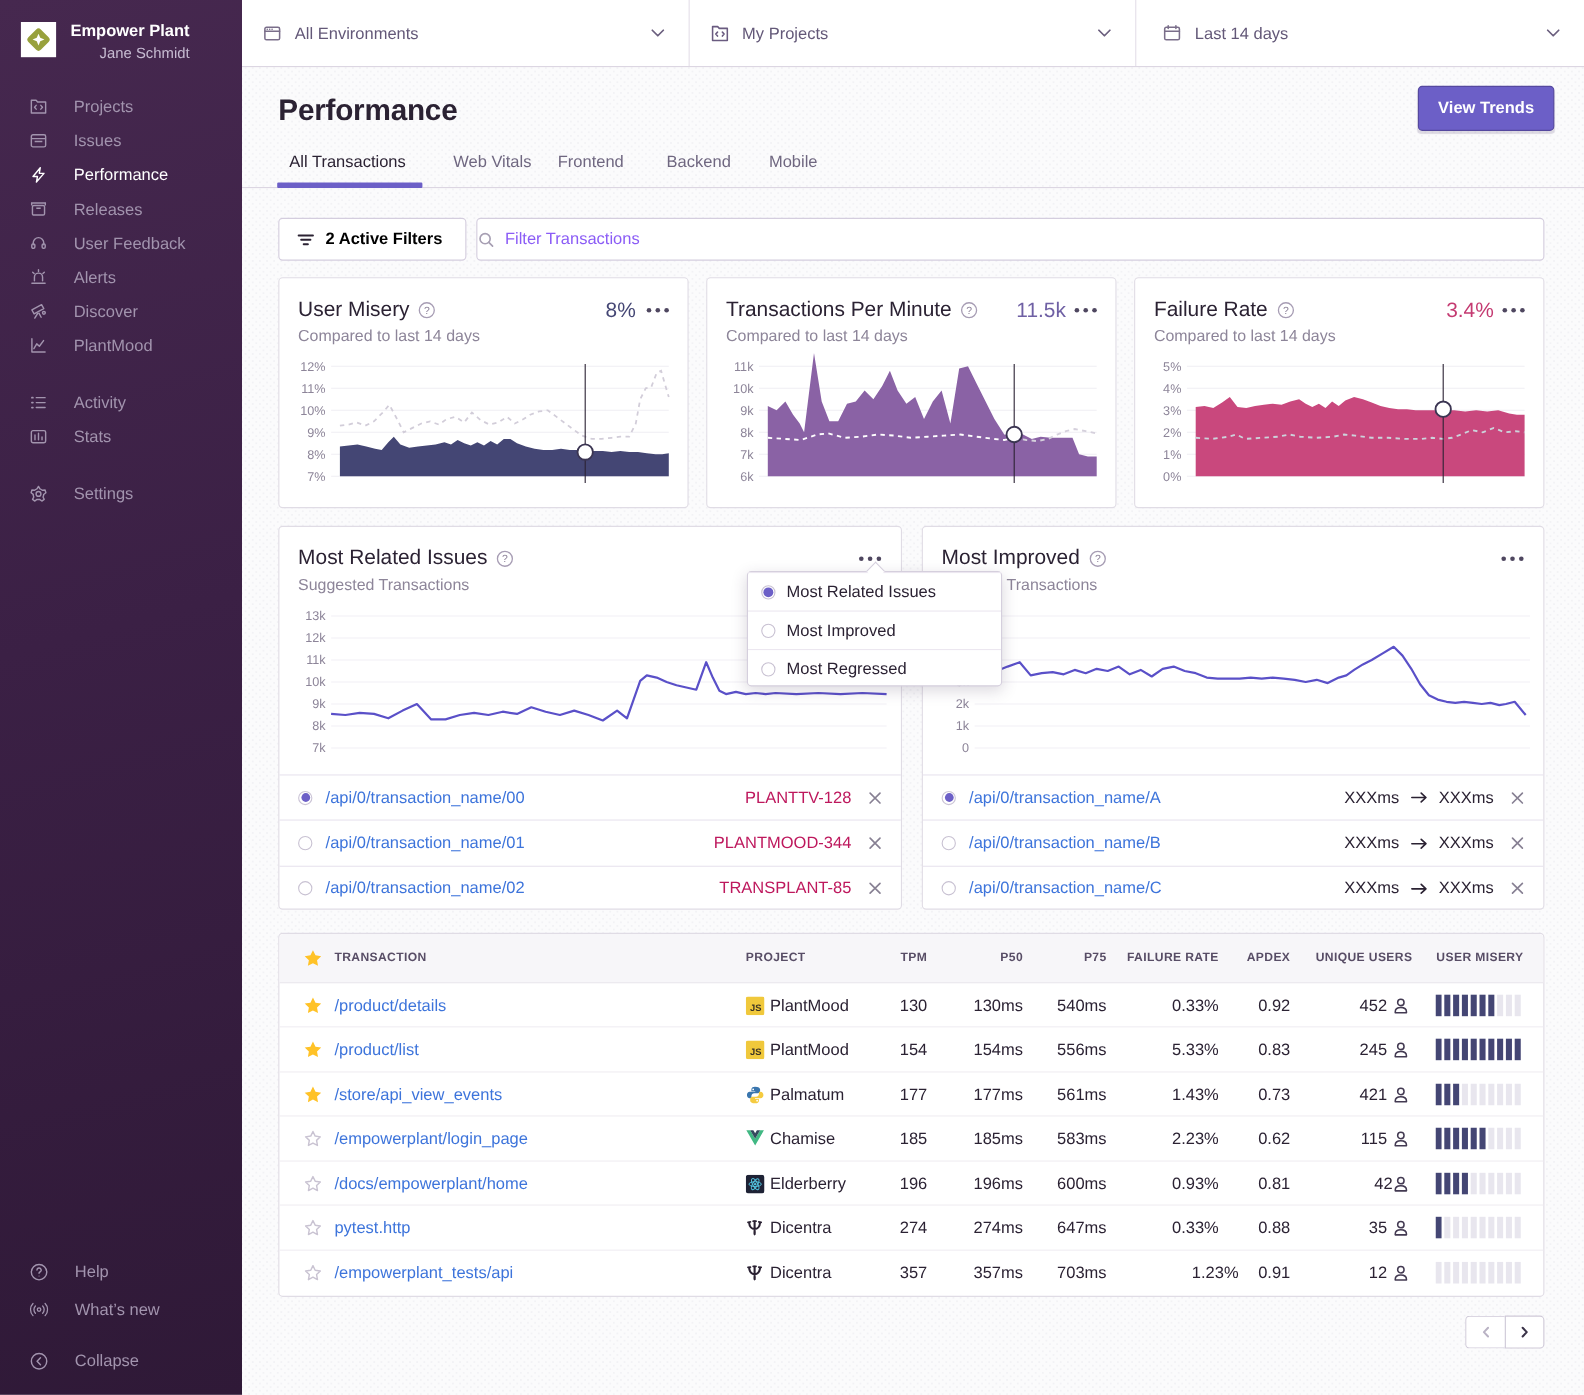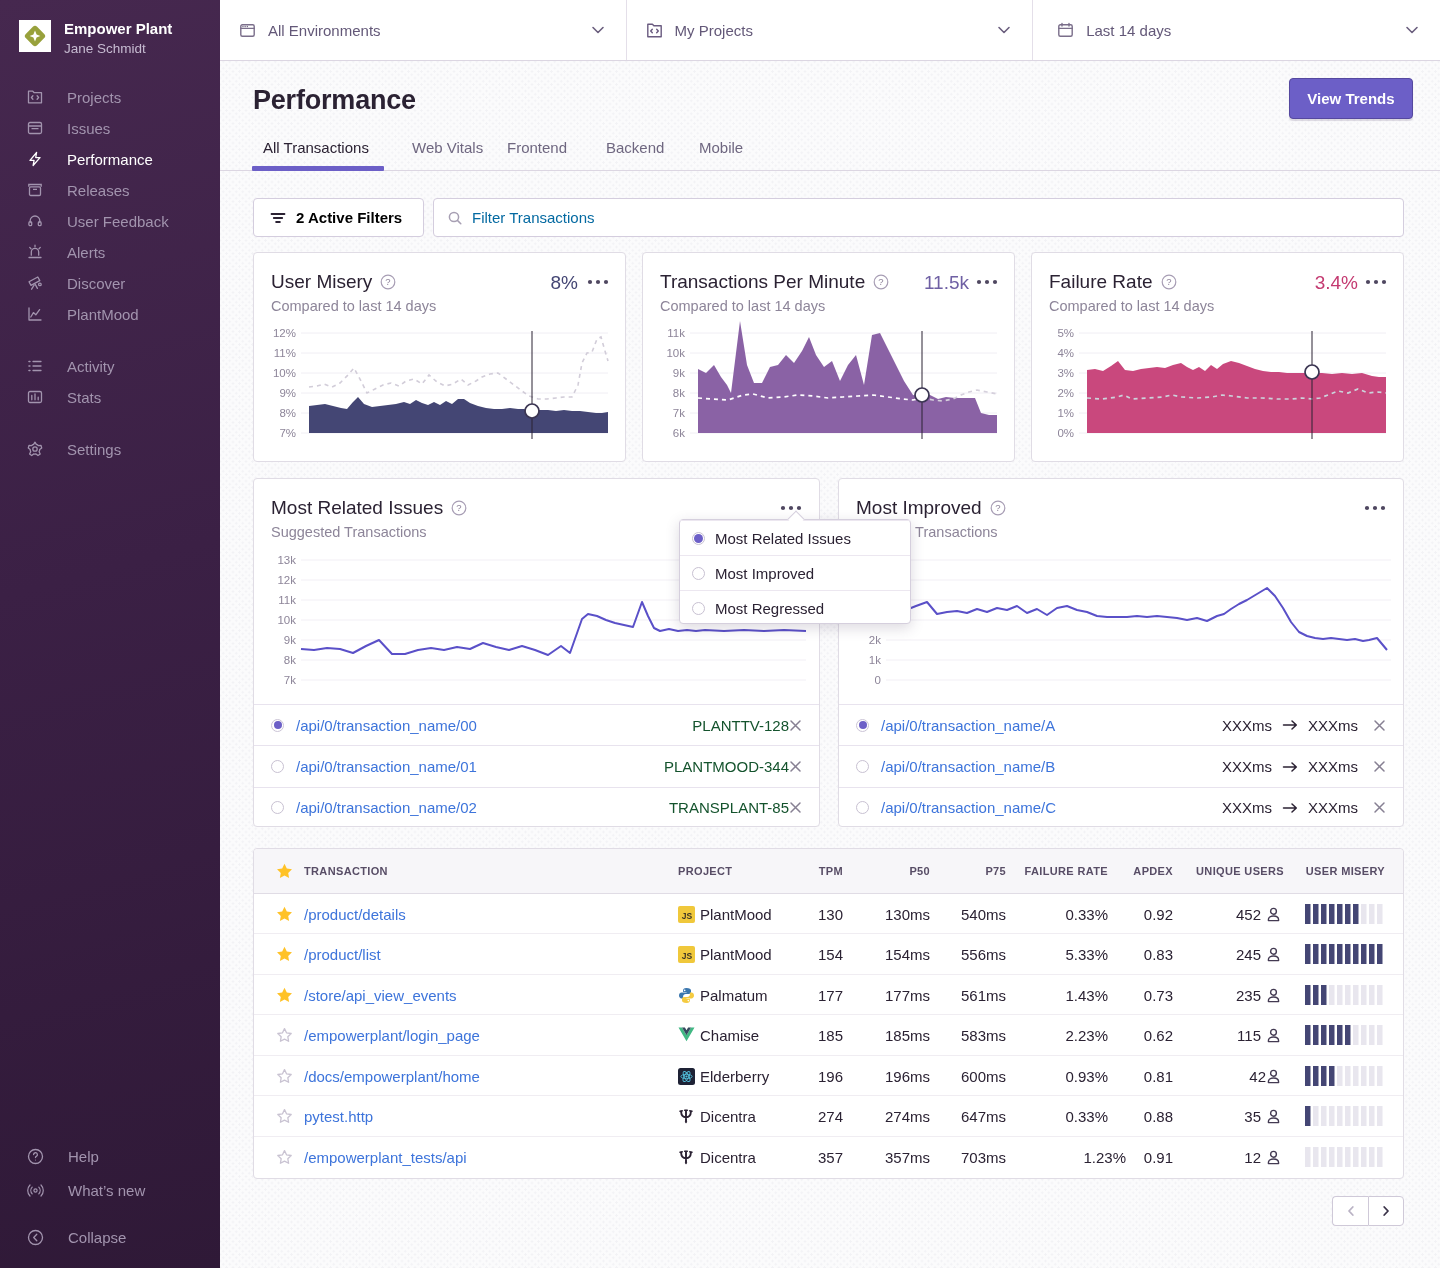--- a/index.html
+++ b/index.html
@@ -2,21 +2,21 @@
 <html><head>
 <meta charset="utf-8">
 <style>
 * { margin:0; padding:0; box-sizing:border-box; }
 html,body { width:1440px; height:1268px; }
 body { font-family:"Liberation Sans",sans-serif; position:relative; background:#fbfbfc; overflow:hidden; }
 svg { display:block; }
 
 .sidebar { position:absolute; left:0; top:0; width:220px; height:1268px;
   background:linear-gradient(165deg,#46284f 0%,#3b2045 45%,#2f1937 100%); }
-.org { position:absolute; left:19px; top:20px; display:flex; }
+.org { position:absolute; left:19px; top:20px; display:flex;text-align:right; }
 .logo { width:32px; height:32px; background:#fff; display:flex; align-items:center; justify-content:center; }
 .names { margin-left:13px; }
 .oname { color:#fff; font-weight:bold; font-size:15px; margin-top:0px; }
 .uname { color:#c6bbd1; font-size:13.5px; margin-top:4px; }
 .nav-item { position:absolute; left:27px; display:flex; align-items:center; height:20px; color:#a294ae; font-size:15px; }
 .nav-item svg { flex:none; }
 .nav-item span { margin-left:24px; }
 .nav-item.active { color:#ffffff; }
 
 .main { position:absolute; left:220px; top:0; width:1220px; height:1268px; background-color:#fbfbfc;
@@ -29,33 +29,33 @@
 .tbsec .chev { margin-left:auto; }
 h1.pagetitle { position:absolute; left:33px; top:85px; font-size:27px; font-weight:600; color:#2b2233; letter-spacing:-0.2px; }
 .vtrends { position:absolute; left:1069px; top:78px; width:124px; height:41px; background:#6c5fc7; border:1px solid #55489f; border-radius:4px; color:#fff; font-size:15px; font-weight:bold; text-align:center; line-height:39px; box-shadow:0 2px 1px rgba(45,30,80,0.15); }
 .tab { position:absolute; top:139px; font-size:15px; color:#6f6780; }
 .tab.active { color:#2b2233; }
 .tabline { position:absolute; left:32px; top:166px; width:132px; height:5px; background:#6c5fc7; border-radius:1px; z-index:2; }
 .tabborder { position:absolute; left:0; top:170px; width:1220px; height:1px; background:#dcd6e2; }
 
 .fbtn { position:absolute; left:33px; top:198px; width:171px; height:39px; border:1px solid #d4cdde; border-radius:4px; background:#fff; display:flex; align-items:center; padding-left:16px; font-size:15px; font-weight:bold; color:#000000; }
 .fbtn svg { margin-right:10px; }
-.search { position:absolute; left:213px; top:198px; width:971px; height:39px; border:1px solid #d4cdde; border-radius:4px; background:#fff; display:flex; align-items:center; padding-left:13px; font-size:15px; color:#0369a1; }
+.search { position:absolute; left:213px; top:198px; width:971px; height:39px; border:1px solid #d4cdde; border-radius:4px; background:#fff; display:flex; align-items:center; font-size:15px; color:#8b5cf6; }
 .search svg { margin-right:9px; }
 
 .card { position:absolute; background:#fff; border:1px solid #e0dce5; border-radius:4px; }
 .ctitle { position:absolute; left:17px; top:18px; font-size:19px; color:#2b2233; display:flex; align-items:center; }
 .ctitle svg { margin-left:8px; }
 .cval { position:absolute; top:19px; font-size:19px; }
 .dots { position:absolute; top:26px; }
 .csub { position:absolute; left:17px; top:45px; font-size:14.5px; color:#8d8599; }
 .trow { position:absolute; left:0; width:100%; height:41.3px; border-top:1px solid #e8e3ee; display:flex; align-items:center; padding:0 17px; font-size:15px; }
 .trow .lnk { color:#3d74db; margin-left:12px; }
 .trow .right { margin-left:auto; display:flex; align-items:center; }
-.trow .issue { color:#14532d; }
+.trow .issue { color:#be185d; margin-right:15px; }
 .trow .ms { color:#2b2233; margin-right:15px; }
 .radio { width:13px; height:13px; border-radius:50%; border:1px solid #c8c1d2; background:#fff; flex:none; position:relative; }
 .radio.sel { border-color:#cbc4d6; }
 .radio.sel:after { content:""; position:absolute; left:1.5px; top:1.5px; width:8px; height:8px; border-radius:50%; background:#6c5fc7; }
 
 .menu { position:absolute; left:459px; top:519px; width:232px; height:105px; background:#fff; border:1px solid #d5cfdd; border-radius:4px; box-shadow:0 4px 14px rgba(60,45,80,0.18); z-index:10; }
 .menu .caret { position:absolute; left:110px; top:-7px; width:12px; height:12px; background:#fff; border-left:1px solid #d5cfdd; border-top:1px solid #d5cfdd; transform:rotate(45deg); }
 .mrow { height:35px; display:flex; align-items:center; padding:0 12px; font-size:15px; color:#2b2233; border-top:1px solid #ece7f0; }
 .mrow:first-child { border-top:none; }
 .mrow .mradio { width:13px; height:13px; border-radius:50%; border:1px solid #c8c1d2; margin-right:10px; position:relative; flex:none; }
@@ -572,21 +572,21 @@
             <path d="M8.4 1 C5.9 1 5.1 2.2 5.1 3.4 V5 H8.6 V5.6 H3.5 C2.1 5.6 1 6.8 1 8.5 C1 10.2 2.1 11.4 3.5 11.4 H5.1 V9.4 C5.1 8 6.3 6.9 7.7 6.9 H11 C12.1 6.9 13 6 13 4.9 V3.4 C13 2.2 11.6 1 8.4 1 Z M6.7 2.6 a0.8 0.8 0 1 1 0 1.6 a0.8 0.8 0 0 1 0 -1.6 Z" fill="#3a76ae"></path>
             <path d="M8.6 16 C11.1 16 11.9 14.8 11.9 13.6 V12 H8.4 V11.4 H13.5 C14.9 11.4 16 10.2 16 8.5 C16 6.8 14.9 5.6 13.5 5.6 H11.9 V7.6 C11.9 9 10.7 10.1 9.3 10.1 H6 C4.9 10.1 4 11 4 12.1 V13.6 C4 14.8 5.4 16 8.6 16 Z M10.3 14.4 a0.8 0.8 0 1 1 0 -1.6 a0.8 0.8 0 0 1 0 1.6 Z" fill="#f5cb40"></path>
           </svg>
         </span>
       <span class="cell" style="left:446px;">Palmatum</span>
       <span class="cell" style="right:560px;">177</span>
       <span class="cell" style="right:473px;">177ms</span>
       <span class="cell" style="right:397px;">561ms</span>
       <span class="cell" style="right:295px;">1.43%</span>
       <span class="cell" style="right:230px;">0.73</span>
-      <span class="cell" style="right:142px;">235</span>
+      <span class="cell" style="right:142px;">421</span>
       <span style="right:121px; top:12px;">
           <svg width="17" height="17" viewBox="0 0 17 17" fill="none" stroke="#433a52" stroke-width="1.4">
             <circle cx="8.5" cy="5.3" r="2.9"></circle>
             <path d="M3.4 14.6 V13.9 C3.4 11.5 5.6 10 8.5 10 C11.4 10 13.6 11.5 13.6 13.9 V14.6 Z" stroke-linejoin="round"></path>
           </svg>
         </span>
       <span style="right:20px; top:10px;">
           <svg width="78" height="20" viewBox="0 0 78 20">
             <rect x="0" y="0" width="5.5" height="20" fill="#444674"></rect>
             <rect x="8" y="0" width="5.5" height="20" fill="#444674"></rect>

